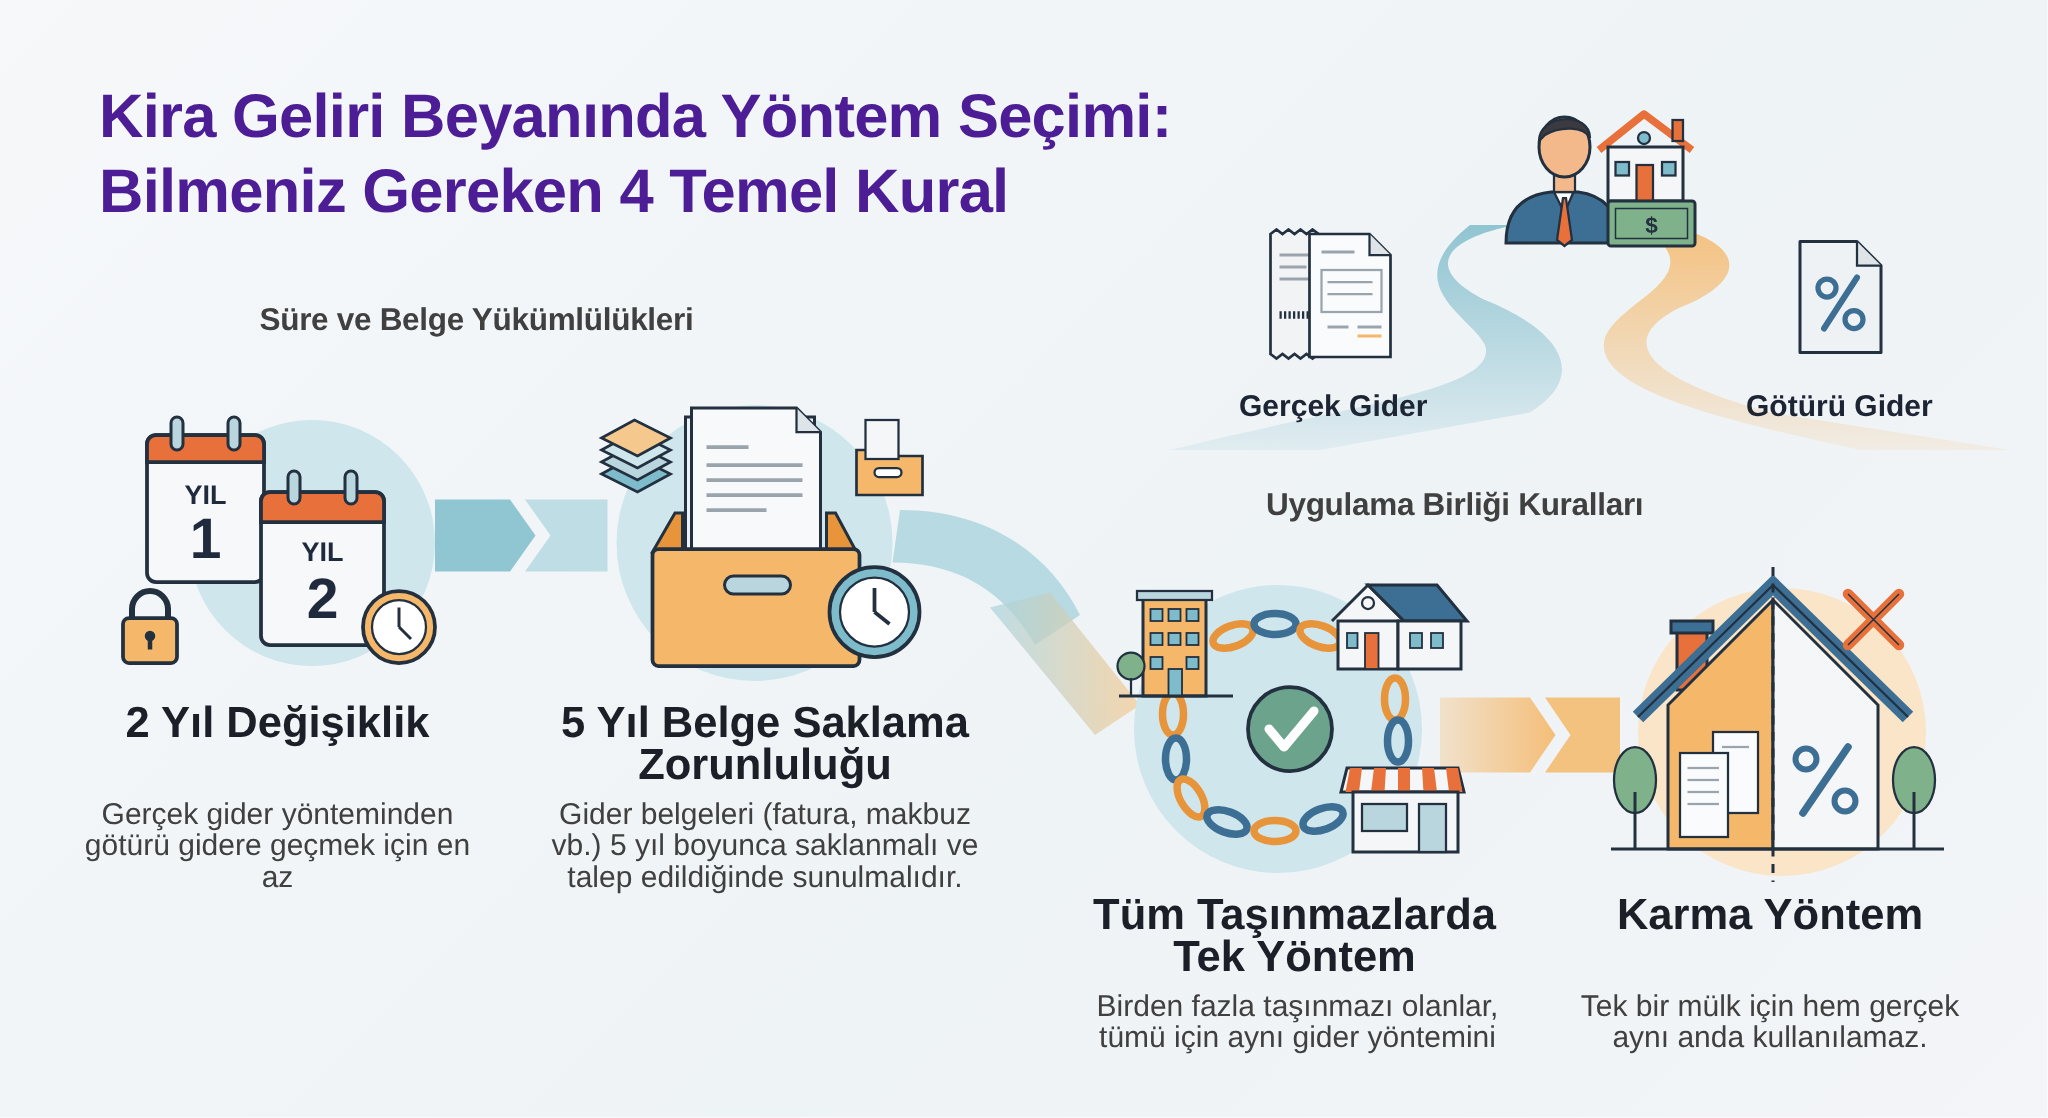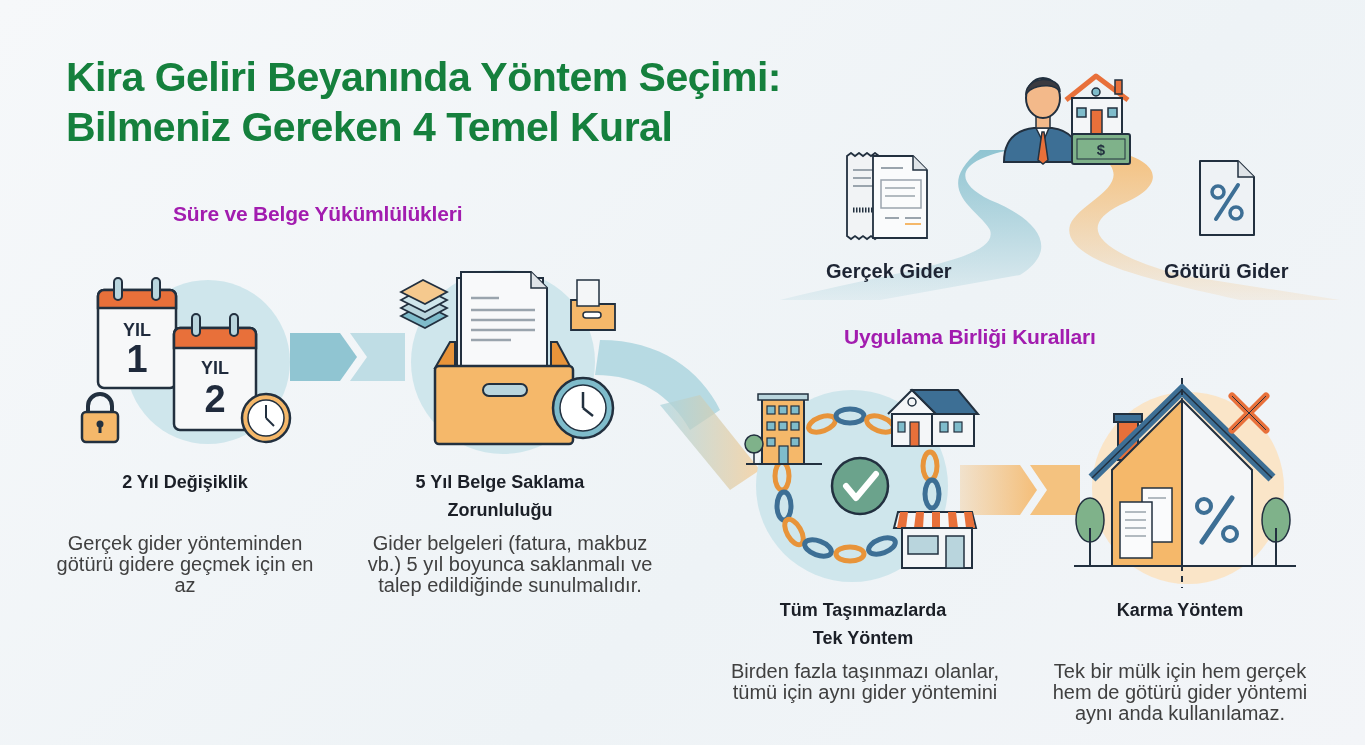--- a/index.html
+++ b/index.html
@@ -7,28 +7,28 @@
   body {
     background: linear-gradient(135deg, #f6f8fa 0%, #eef3f6 60%, #f3f5f8 100%);
     font-family: "Liberation Sans", "DejaVu Sans", sans-serif;
     color: #1d2433;
     position: relative;
   }
   .abs { position: absolute; }
   .title {
     left: 66px; top: 52px;
     font-size: 41px; font-weight: 700; line-height: 50px;
-    color: #15803d; letter-spacing: -0.5px;
+    color: #4c1d95; letter-spacing: -0.5px;
   }
   .section-title {
-    font-size: 21px; font-weight: 700; color: #a21caf; letter-spacing: -0.2px;
+    font-size: 21px; font-weight: 700; color: #404040; letter-spacing: -0.2px;
     white-space: nowrap;
   }
   .card-title {
-    font-size: 18px; font-weight: 700; line-height: 28px; text-align: center;
+    font-size: 29px; font-weight: 700; line-height: 28px; text-align: center;
     color: #1b1f27;
   }
   .card-desc {
     font-size: 20px; line-height: 21px; text-align: center; color: #404040;
   }
   .path-label {
     font-size: 20px; font-weight: 700; color: #1d2433; white-space: nowrap; margin-top: 12px;
   }
   svg { display: block; }
 </style>
@@ -201,21 +201,21 @@
     <rect x="182" y="22" width="22" height="26" fill="#f4f6f8" stroke="#22303f" stroke-width="1.5"></rect>
     <rect x="188" y="54" width="18" height="6" rx="3" fill="#fff" stroke="#22303f" stroke-width="1.5"></rect>
 
     <circle cx="188" cy="150" r="30" fill="#7fbccb" stroke="#22303f" stroke-width="2.5"></circle>
     <circle cx="188" cy="150" r="23" fill="#fff" stroke="#22303f" stroke-width="1.5"></circle>
     <line x1="188" y1="150" x2="188" y2="134" stroke="#22303f" stroke-width="2.5"></line>
     <line x1="188" y1="150" x2="198" y2="158" stroke="#22303f" stroke-width="2.5"></line>
   </svg>
 </div>
 
-<div class="abs card-title" style="left:360px;top:468px;width:280px">
+<div class="abs card-title" style="left:370px;top:468px;width:280px">
   <div>5 Yıl Belge Saklama</div>
   <div>Zorunluluğu</div>
 </div>
 <div class="abs card-desc" style="left:360px;top:533px;width:300px">
   <div>Gider belgeleri (fatura, makbuz</div>
   <div>vb.) 5 yıl boyunca saklanmalı ve</div>
   <div>talep edildiğinde sunulmalıdır.</div>
 </div>
 
 <div class="abs section-title" style="left:844px;top:325px">Uygulama Birliği Kuralları</div>
@@ -330,15 +330,14 @@
     <line x1="206" y1="150" x2="206" y2="188" stroke="#22303f" stroke-width="2"></line>
     <line x1="4" y1="188" x2="226" y2="188" stroke="#22303f" stroke-width="2"></line>
   </svg>
 </div>
 
 <div class="abs card-title" style="left:1050px;top:596px;width:260px">
   <div>Karma Yöntem</div>
 </div>
 <div class="abs card-desc" style="left:1045px;top:661px;width:270px">
   <div>Tek bir mülk için hem gerçek</div>
-  <div>hem de götürü gider yöntemi</div>
   <div>aynı anda kullanılamaz.</div>
 </div>
 
 </body></html>

